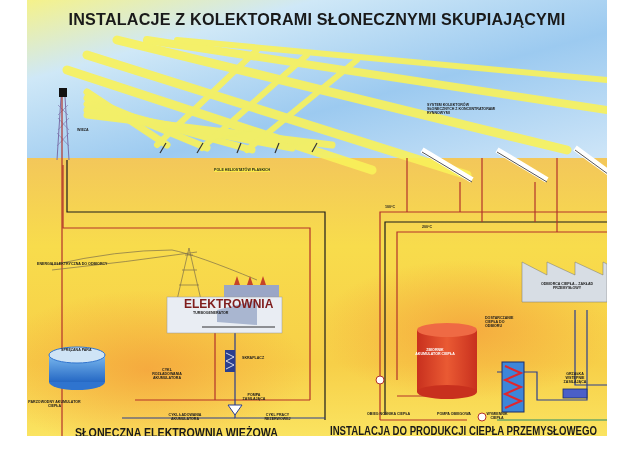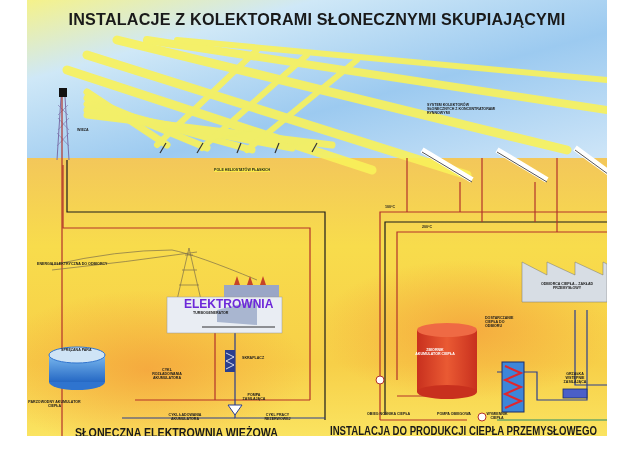--- a/index.html
+++ b/index.html
@@ -8,21 +8,21 @@
   #poster { position: absolute; left: 27px; top: 0; width: 580px; height: 436px; overflow: hidden; }
   #poster svg { position: absolute; left: 0; top: 0; }
   .title { position: absolute; left: 0; top: 10px; width: 580px; text-align: center;
            font-weight: bold; font-size: 17px; color: #1a1a1a; letter-spacing: 0.2px;
            font-family: "Liberation Sans", sans-serif; transform: scaleX(0.95); }
   .lbl { position: absolute; font-size: 3.6px; font-weight: bold; color: #1b1b1b;
          line-height: 4.2px; font-family: "Liberation Sans", sans-serif; white-space: nowrap; }
   .lbl.c { text-align: center; }
   .section { position: absolute; font-weight: bold; font-size: 13px; color: #1a1a1a;
              font-family: "Liberation Sans", sans-serif; white-space: nowrap; transform-origin: left top; }
-  .plant { position: absolute; font-weight: bold; font-size: 12px; color: #6d28d9;
+  .plant { position: absolute; font-weight: bold; font-size: 12px; color: #7f1d1d;
            font-family: "Liberation Sans", sans-serif; }
 </style>
 </head>
 <body>
 
 <div id="poster">
   <svg width="580" height="452" viewBox="0 0 580 452">
     <defs>
       <linearGradient id="sky" x1="0" y1="0" x2="1" y2="1">
         <stop offset="0" stop-color="#f5f28a"></stop>

